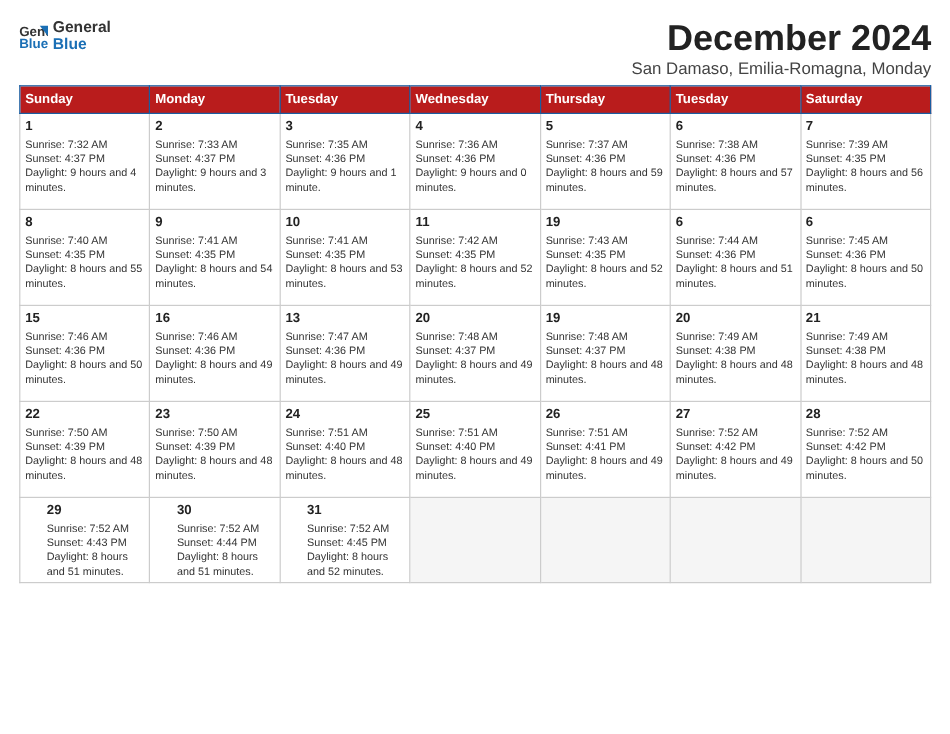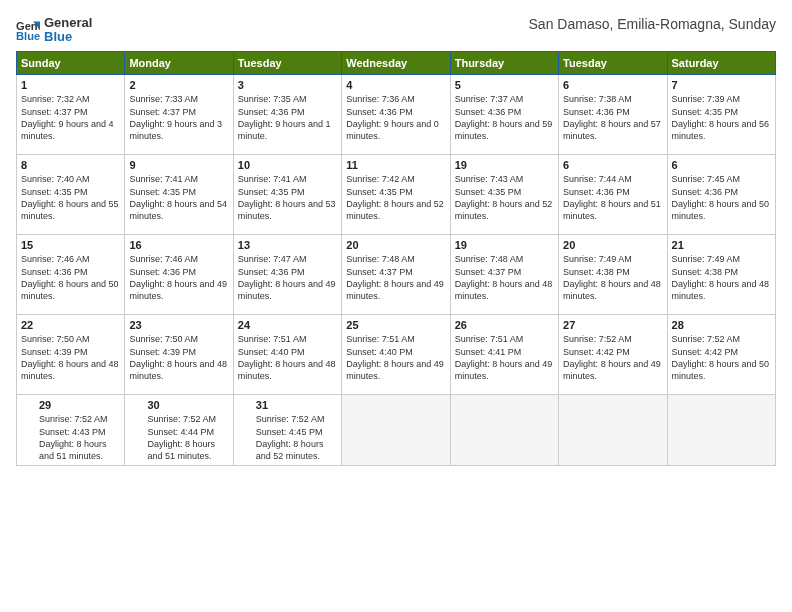--- a/index.html
+++ b/index.html
@@ -54,21 +54,21 @@
       font-size: 14px;
       font-weight: normal;
       color: #444;
     }
     table {
       width: 100%;
       border-collapse: collapse;
       table-layout: fixed;
     }
     th {
-      background-color: #4d7c0f;
+      background-color: #b91c1c;
       color: #fff;
       font-size: 11px;
       font-weight: bold;
       padding: 5px 4px;
       text-align: left;
       border: 1px solid #1a5da0;
     }
     td {
       border: 1px solid #ccc;
       vertical-align: top;
@@ -104,21 +104,22 @@
         <text x="0" y="14" font-size="13" font-weight="bold" fill="#333">General</text>
         <text x="0" y="26" font-size="13" font-weight="bold" fill="#1a6fb5">Blue</text>
         <polygon points="20,4 28,4 28,14" fill="#1a6fb5"></polygon>
       </svg>
       <div class="logo-text">
         <span>General</span>
         <span class="blue">Blue</span>
       </div>
     </div>
     <div class="title-block">
-      <h2>San Damaso, Emilia-Romagna, Sunday</h2>
+      <h1>December 2024</h1>
+      <h2>San Damaso, Emilia-Romagna, Monday</h2>
     </div>
   </div>
 
   <table>
     <thead>
       <tr>
         <th>Sunday</th>
         <th>Monday</th>
         <th>Tuesday</th>
         <th>Wednesday</th>

